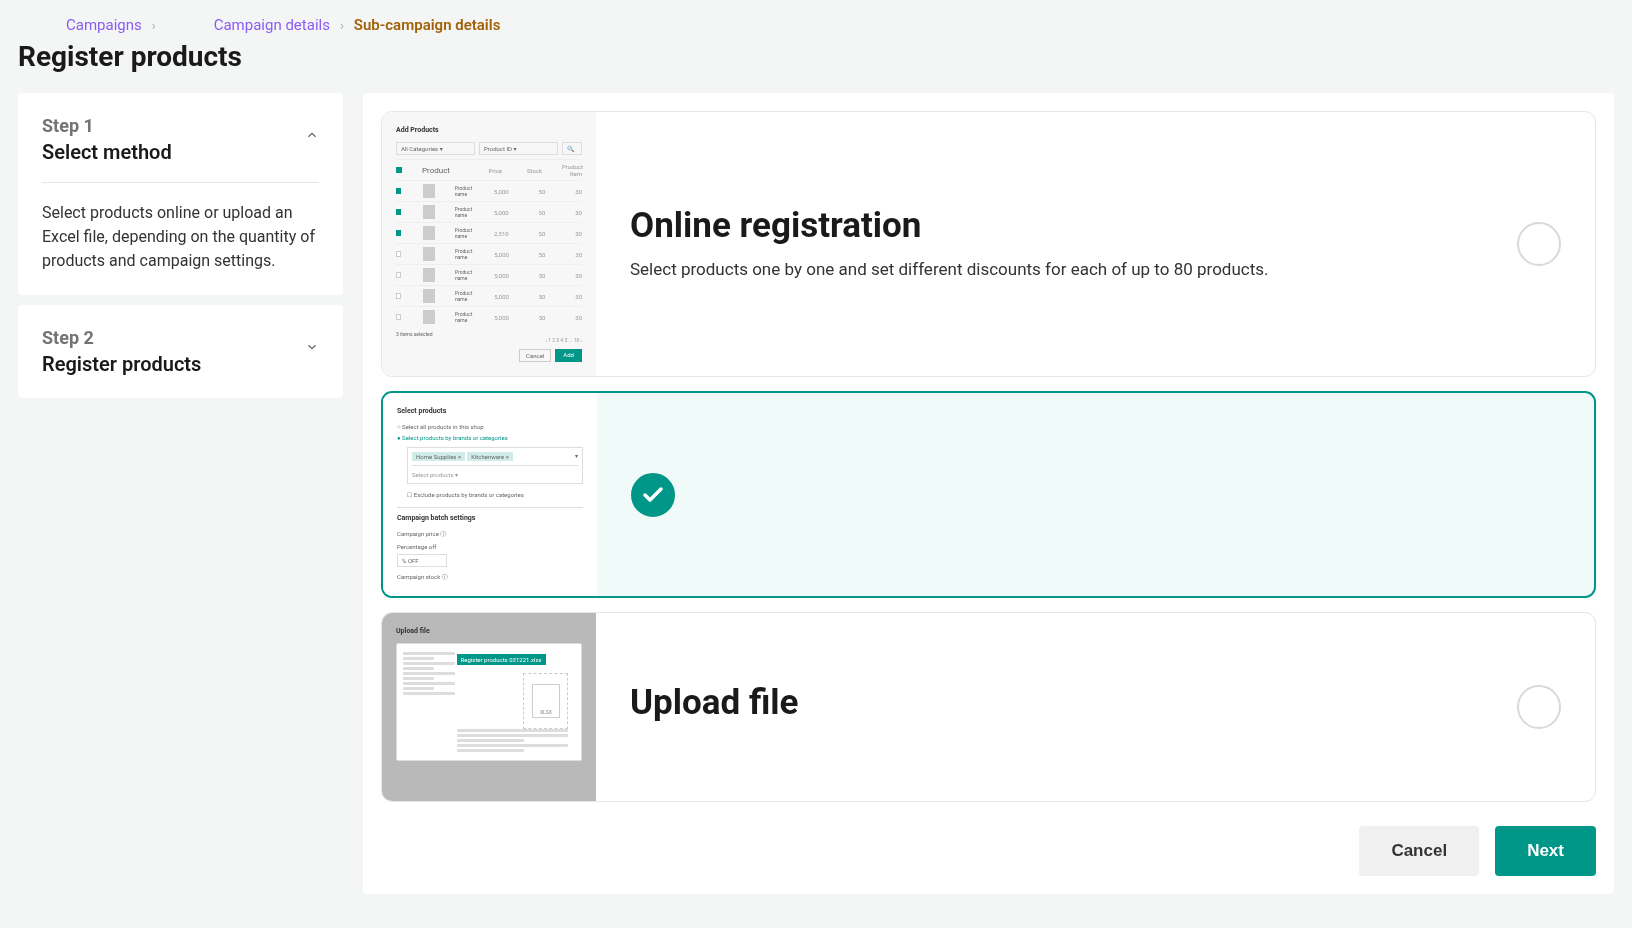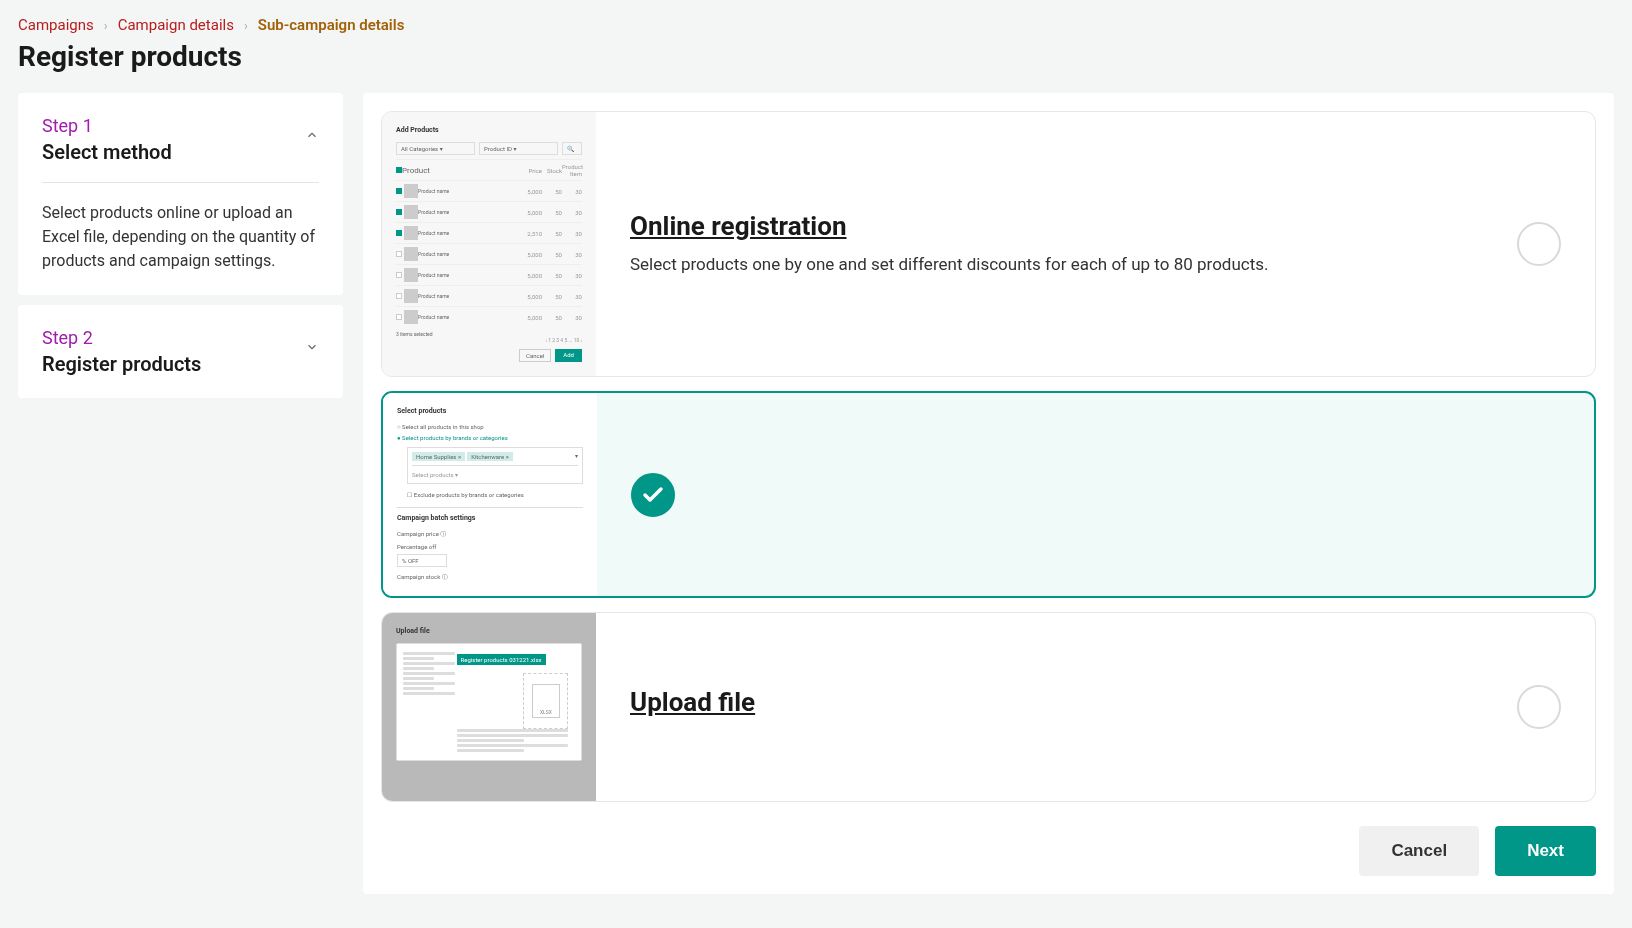--- a/index.html
+++ b/index.html
@@ -15,22 +15,23 @@
     }
     .breadcrumb {
       display: flex;
       align-items: center;
       gap: 10px;
       font-size: 15px;
       color: #777;
       margin-bottom: 6px;
     }
     .breadcrumb a {
-      color: #b91c1c;
+      color: #8b5cf6;
       text-decoration: none;
+      margin-left: 48px;
     }
     .breadcrumb .current {
       color: #a16207;
       font-weight: 600;
     }
     .breadcrumb .chev {
       color: #aaa;
       font-size: 13px;
     }
     h1.page-title {
@@ -51,22 +52,22 @@
       border-radius: 4px;
       padding: 22px 24px;
       margin-bottom: 10px;
     }
     .step-header {
       display: flex;
       justify-content: space-between;
       align-items: flex-start;
     }
     .step-number {
-      color: #a21caf;
-      font-weight: 400;
+      color: #737373;
+      font-weight: 700;
       font-size: 18px;
       margin-bottom: 4px;
     }
     .step-title {
       font-size: 20px;
       font-weight: 600;
       color: #1a1a1a;
     }
     .step-divider {
       border-top: 1px solid #e5e5e5;
@@ -122,24 +123,23 @@
       flex: 1;
       padding: 30px 34px;
       display: flex;
       align-items: center;
       gap: 30px;
     }
     .option-text {
       flex: 1;
     }
     .option-title {
-      font-size: 26px;
+      font-size: 35px;
       font-weight: 700;
       margin-bottom: 10px;
-      text-decoration: underline;
     }
     .option-desc {
       font-size: 17px;
       color: #333;
       line-height: 1.55;
     }
     .radio {
       width: 44px;
       height: 44px;
       border-radius: 50%;
@@ -174,21 +174,21 @@
     .btn-secondary {
       background: #f0f0f0;
       color: #333;
     }
     .btn-primary {
       background: #009688;
       color: #ffffff;
     }
     
     .t-title { font-weight: 700; margin-bottom: 6px; font-size: 7px; color:#333; }
-    .t-row { display:flex; align-items:center; gap:0; padding:3px 0; border-top:1px solid #eee; }
+    .t-row { display:flex; align-items:center; gap:20px; padding:3px 0; border-top:1px solid #eee; }
     .t-chk { width:6px; height:6px; background:#009688; }
     .t-box { width:14px; height:14px; background:#ccc; margin-left:2px;}
     .t-name { flex:1; }
     .t-val { width:20px; text-align:right; color:#999; font-size:6px; }
     .t-foot { display:flex; justify-content:flex-end; gap:4px; margin-top:6px;}
     .t-cancel { padding:2px 6px; border:1px solid #ccc; font-size:6px;}
     .t-add { padding:2px 8px; background:#009688; color:#fff; font-size:6px;}
     .t-select { border:1px solid #ddd; padding:2px 4px; margin:2px 0; font-size:6px; display:inline-block;}
     .t-tag { background:#d0ece8; padding:1px 4px; font-size:6px; margin-right:2px;}
     .t-file-win { background:#fff; border:1px solid #ddd; border-radius:2px; padding:6px; margin-top:2px;}

